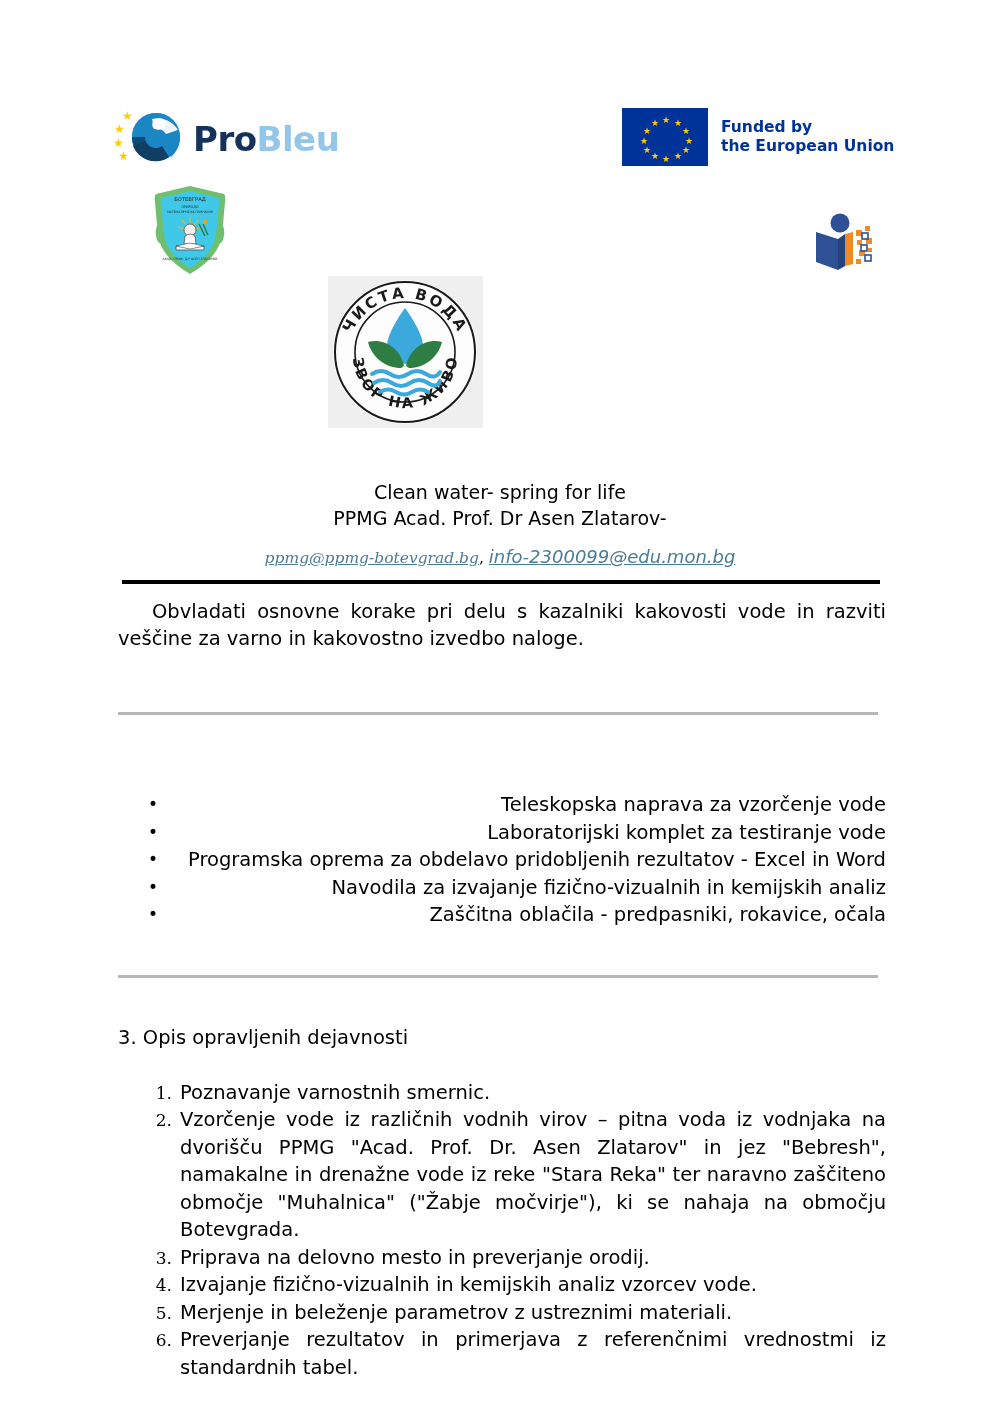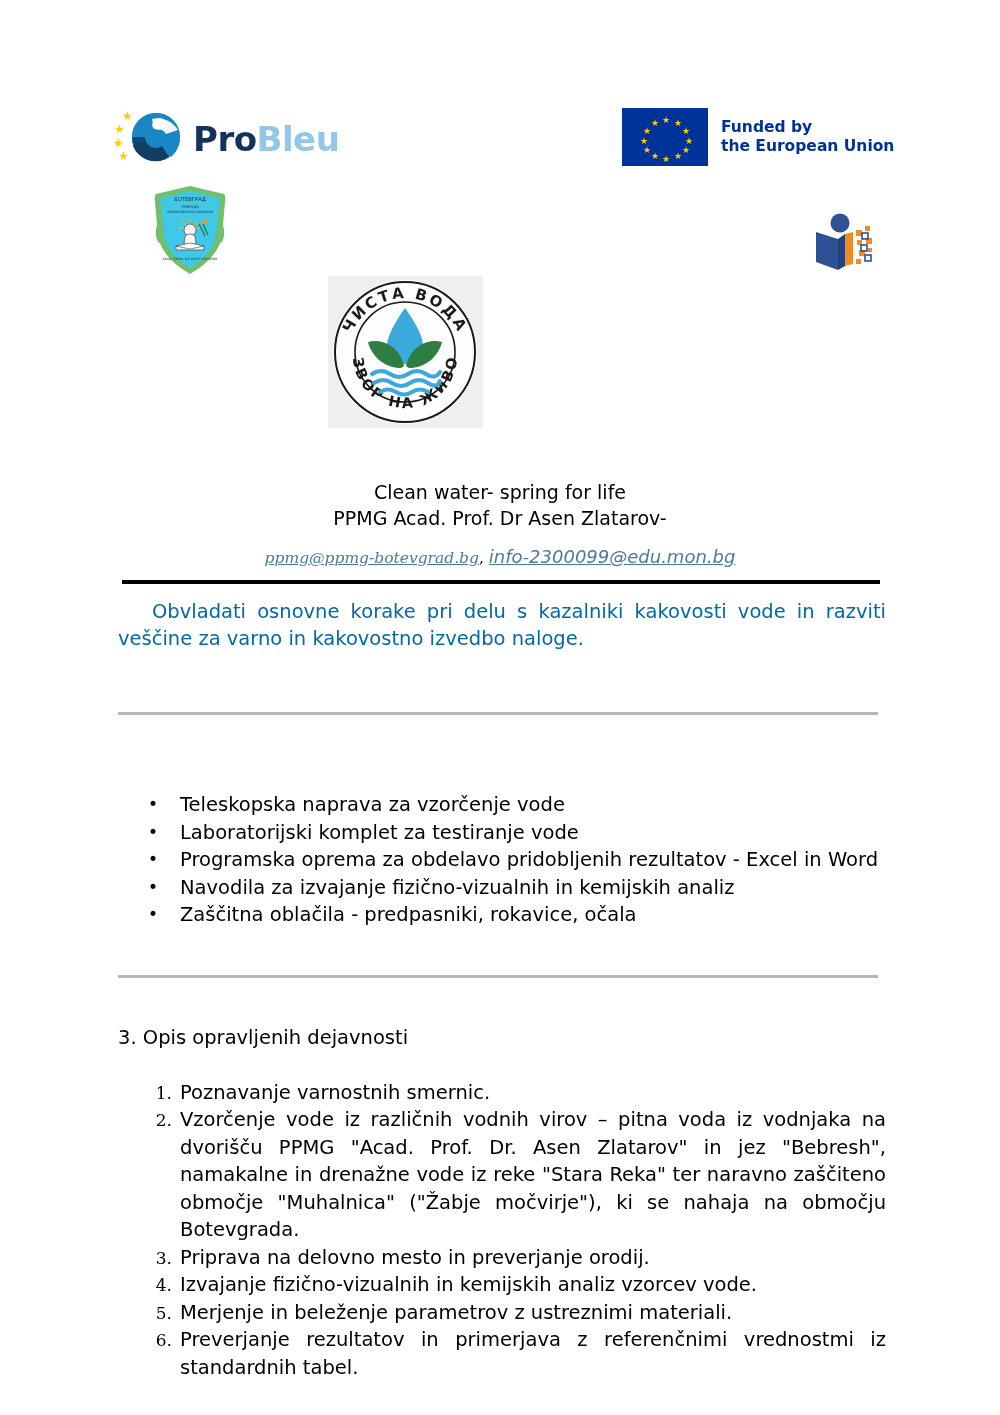--- a/index.html
+++ b/index.html
@@ -193,21 +193,21 @@
     top: 598px;
     width: 768px;
   }
 
   p.para {
     margin: 0;
     font-size: 19.5px;
     line-height: 27px;
     text-align: justify;
     text-indent: 34px;
-    color: #0369a1;
+    color: #000000;
   }
 
   .rule-light {
     height: 3px;
     background: #b7b7b7;
     margin: 0;
     width: 760px;
   }
   .sp-a { height: 60px; }
   .sp-b { height: 48px; }
@@ -221,20 +221,21 @@
     font-weight: normal;
     font-size: 19.5px;
     line-height: 27px;
     color: #000;
   }
 
   ul.bullets {
     margin: 0;
     padding: 0;
     list-style: none;
+    text-align: right;
   }
   ul.bullets > li {
     position: relative;
     padding-left: 62px;
     font-size: 19.5px;
     line-height: 27.5px;
     color: #000;
   }
   ul.bullets > li::before {
     content: "\2022";

